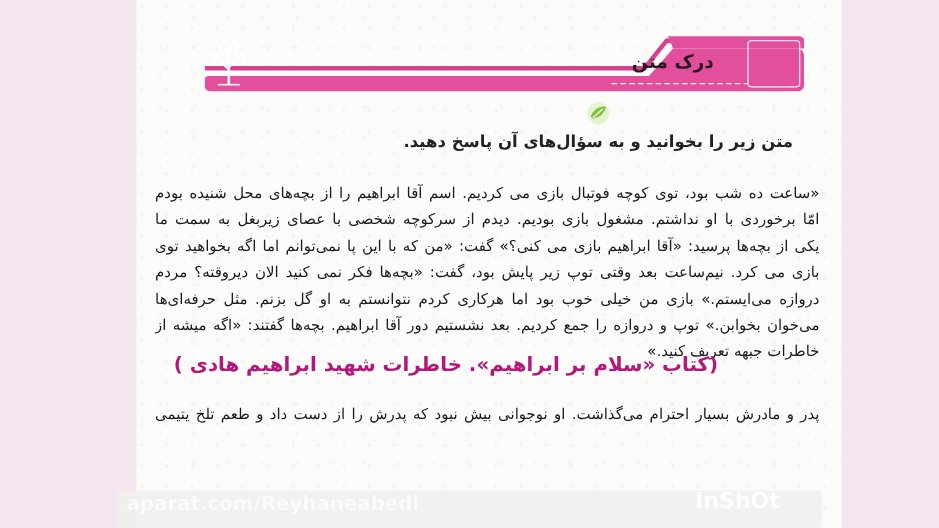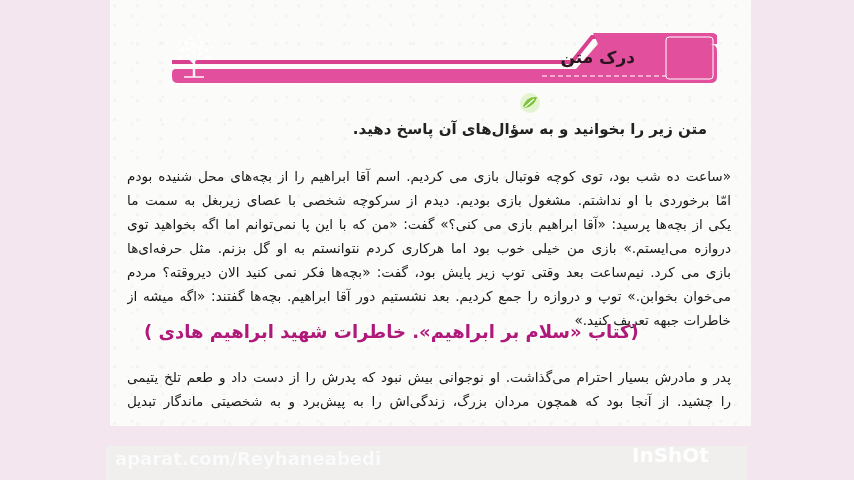--- a/index.html
+++ b/index.html
@@ -2,21 +2,21 @@
 <html><head>
 <meta charset="utf-8">
 <style>
   html, body { margin:0; padding:0; }
   body {
     width:854px; height:480px; overflow:hidden; position:relative;
     background:#f3e6ee;
     font-family:"DejaVu Sans", sans-serif;
   }
   .page {
-    position:absolute; left:110px; top:0; width:641px; height:426px;
+    position:absolute; left:124px; top:0; width:641px; height:480px;
     background:#fbfbf9;
     background-image:
       radial-gradient(circle at 20% 30%, rgba(200,200,190,0.18) 0 1px, transparent 2px),
       radial-gradient(circle at 70% 60%, rgba(200,200,190,0.15) 0 1px, transparent 2px);
     background-size: 23px 19px, 31px 27px;
     text-decoration: underline;
   }
   
   .banner {
     position:absolute; left:62px; top:31px; width:545px; height:53px;
@@ -112,29 +112,28 @@
       <path d="M4 14 Q8 4 18 5 Q16 14 6 16 Z" fill="#7cc23a"></path>
       <path d="M6 15 L15 7" stroke="#ffffff" stroke-width="1.2"></path>
     </svg>
     <span>متن زیر را بخوانید و به سؤال‌های آن پاسخ دهید.</span>
   </div>
 
   <div class="para" style="top:128px;margin-top:36px;">
     <div class="line">«ساعت ده شب بود، توی کوچه فوتبال بازی می کردیم. اسم آقا ابراهیم را از بچه‌های محل شنیده بودم</div>
     <div class="line">امّا برخوردی با او نداشتم. مشغول بازی بودیم. دیدم از سرکوچه شخصی با عصای زیربغل به سمت ما</div>
     <div class="line">یکی از بچه‌ها پرسید: «آقا ابراهیم بازی می کنی؟» گفت: «من که با این پا نمی‌توانم اما اگه بخواهید توی</div>
+    <div class="line">بازی می کرد. نیم‌ساعت بعد وقتی توپ زیر پایش بود، گفت: «بچه‌ها فکر نمی کنید الان دیروقته؟ مردم</div>
     <div class="line">دروازه می‌ایستم.» بازی من خیلی خوب بود اما هرکاری کردم نتوانستم به او گل بزنم. مثل حرفه‌ای‌ها</div>
-    <div class="line">بازی می کرد. نیم‌ساعت بعد وقتی توپ زیر پایش بود، گفت: «بچه‌ها فکر نمی کنید الان دیروقته؟ مردم</div>
     <div class="line">می‌خوان بخوابن.» توپ و دروازه را جمع کردیم. بعد نشستیم دور آقا ابراهیم. بچه‌ها گفتند: «اگه میشه از</div>
     <div class="line last">خاطرات جبهه تعریف کنید.»</div>
   </div>
 
   <div class="citation" style="left:34px;">(کتاب «سلام بر ابراهیم». خاطرات شهید ابراهیم هادی )</div>
 
   <div class="para" style="top:365px;">
     <div class="line">پدر و مادرش بسیار احترام می‌گذاشت. او نوجوانی بیش نبود که پدرش را از دست داد و طعم تلخ یتیمی</div>
-    <div class="line">را چشید. از آنجا بود که همچون مردان بزرگ، زندگی‌اش را به پیش‌برد و به شخصیتی ماندگار تبدیل</div>
   </div>
 </div>
 
 <div class="watermark-bar"></div>
 <div class="wm-left">aparat.com/Reyhaneabedi</div>
 <div class="wm-right">InShOt</div>
 
 </body></html>

